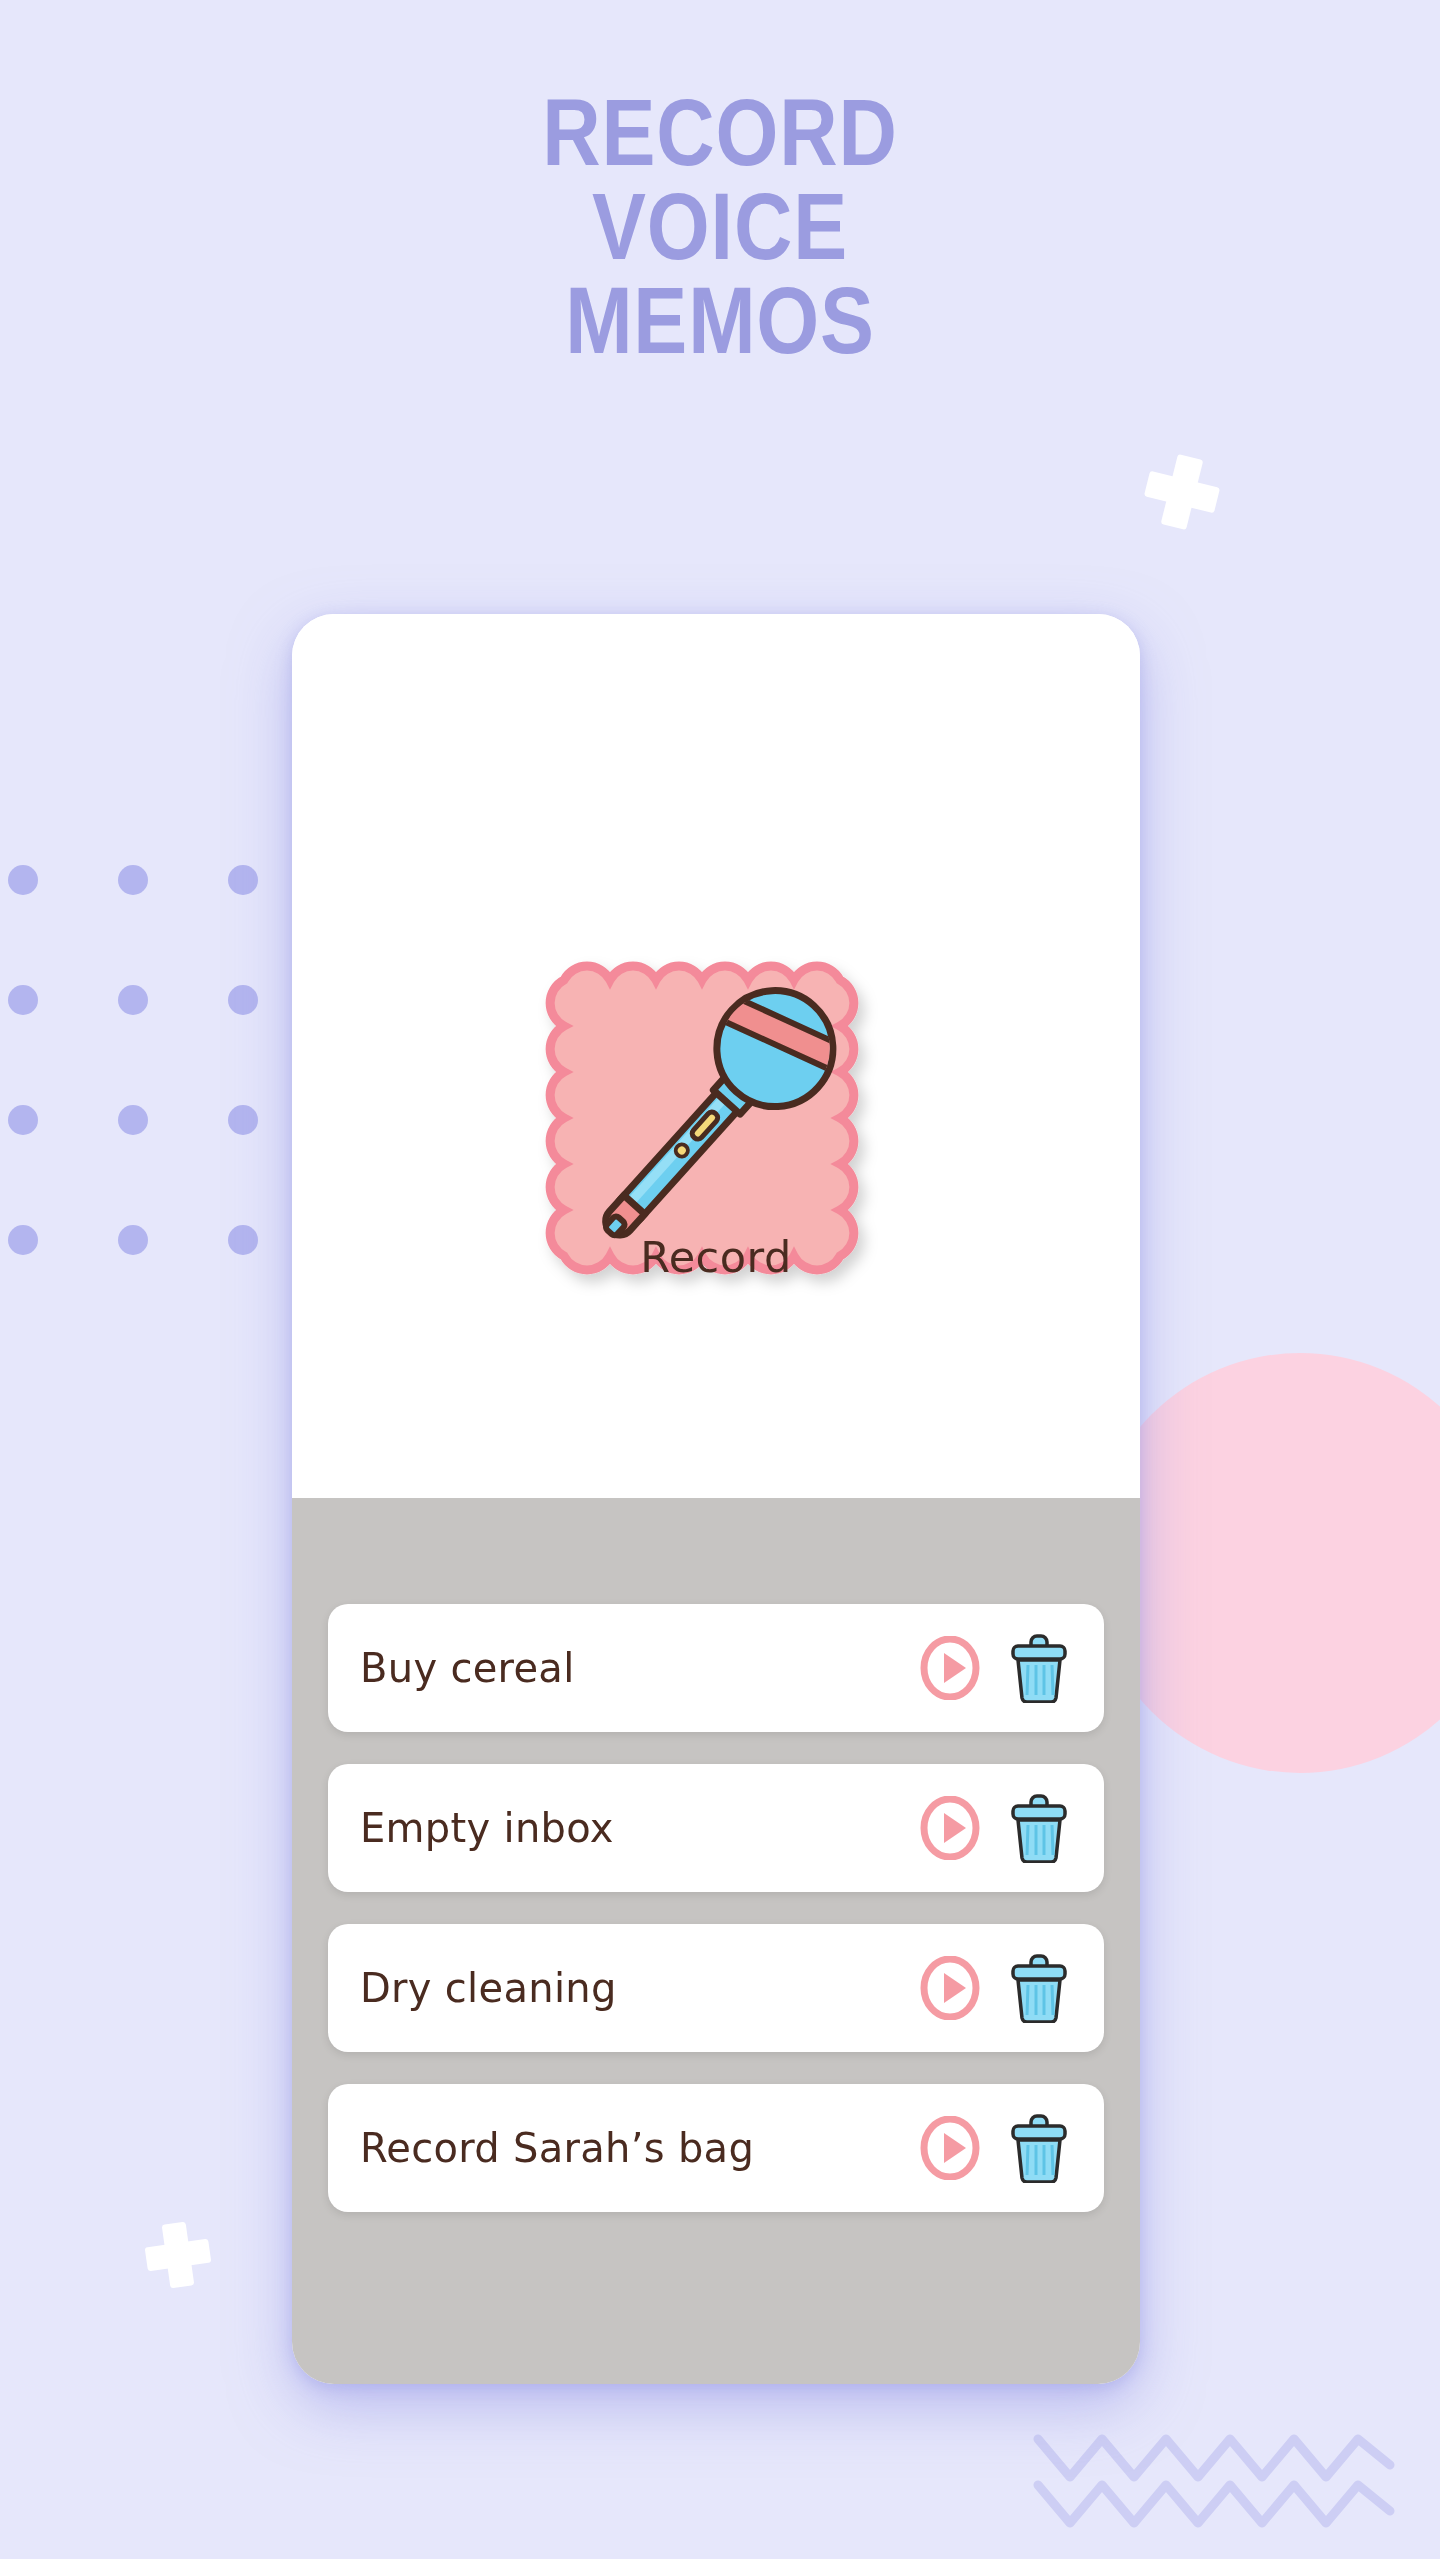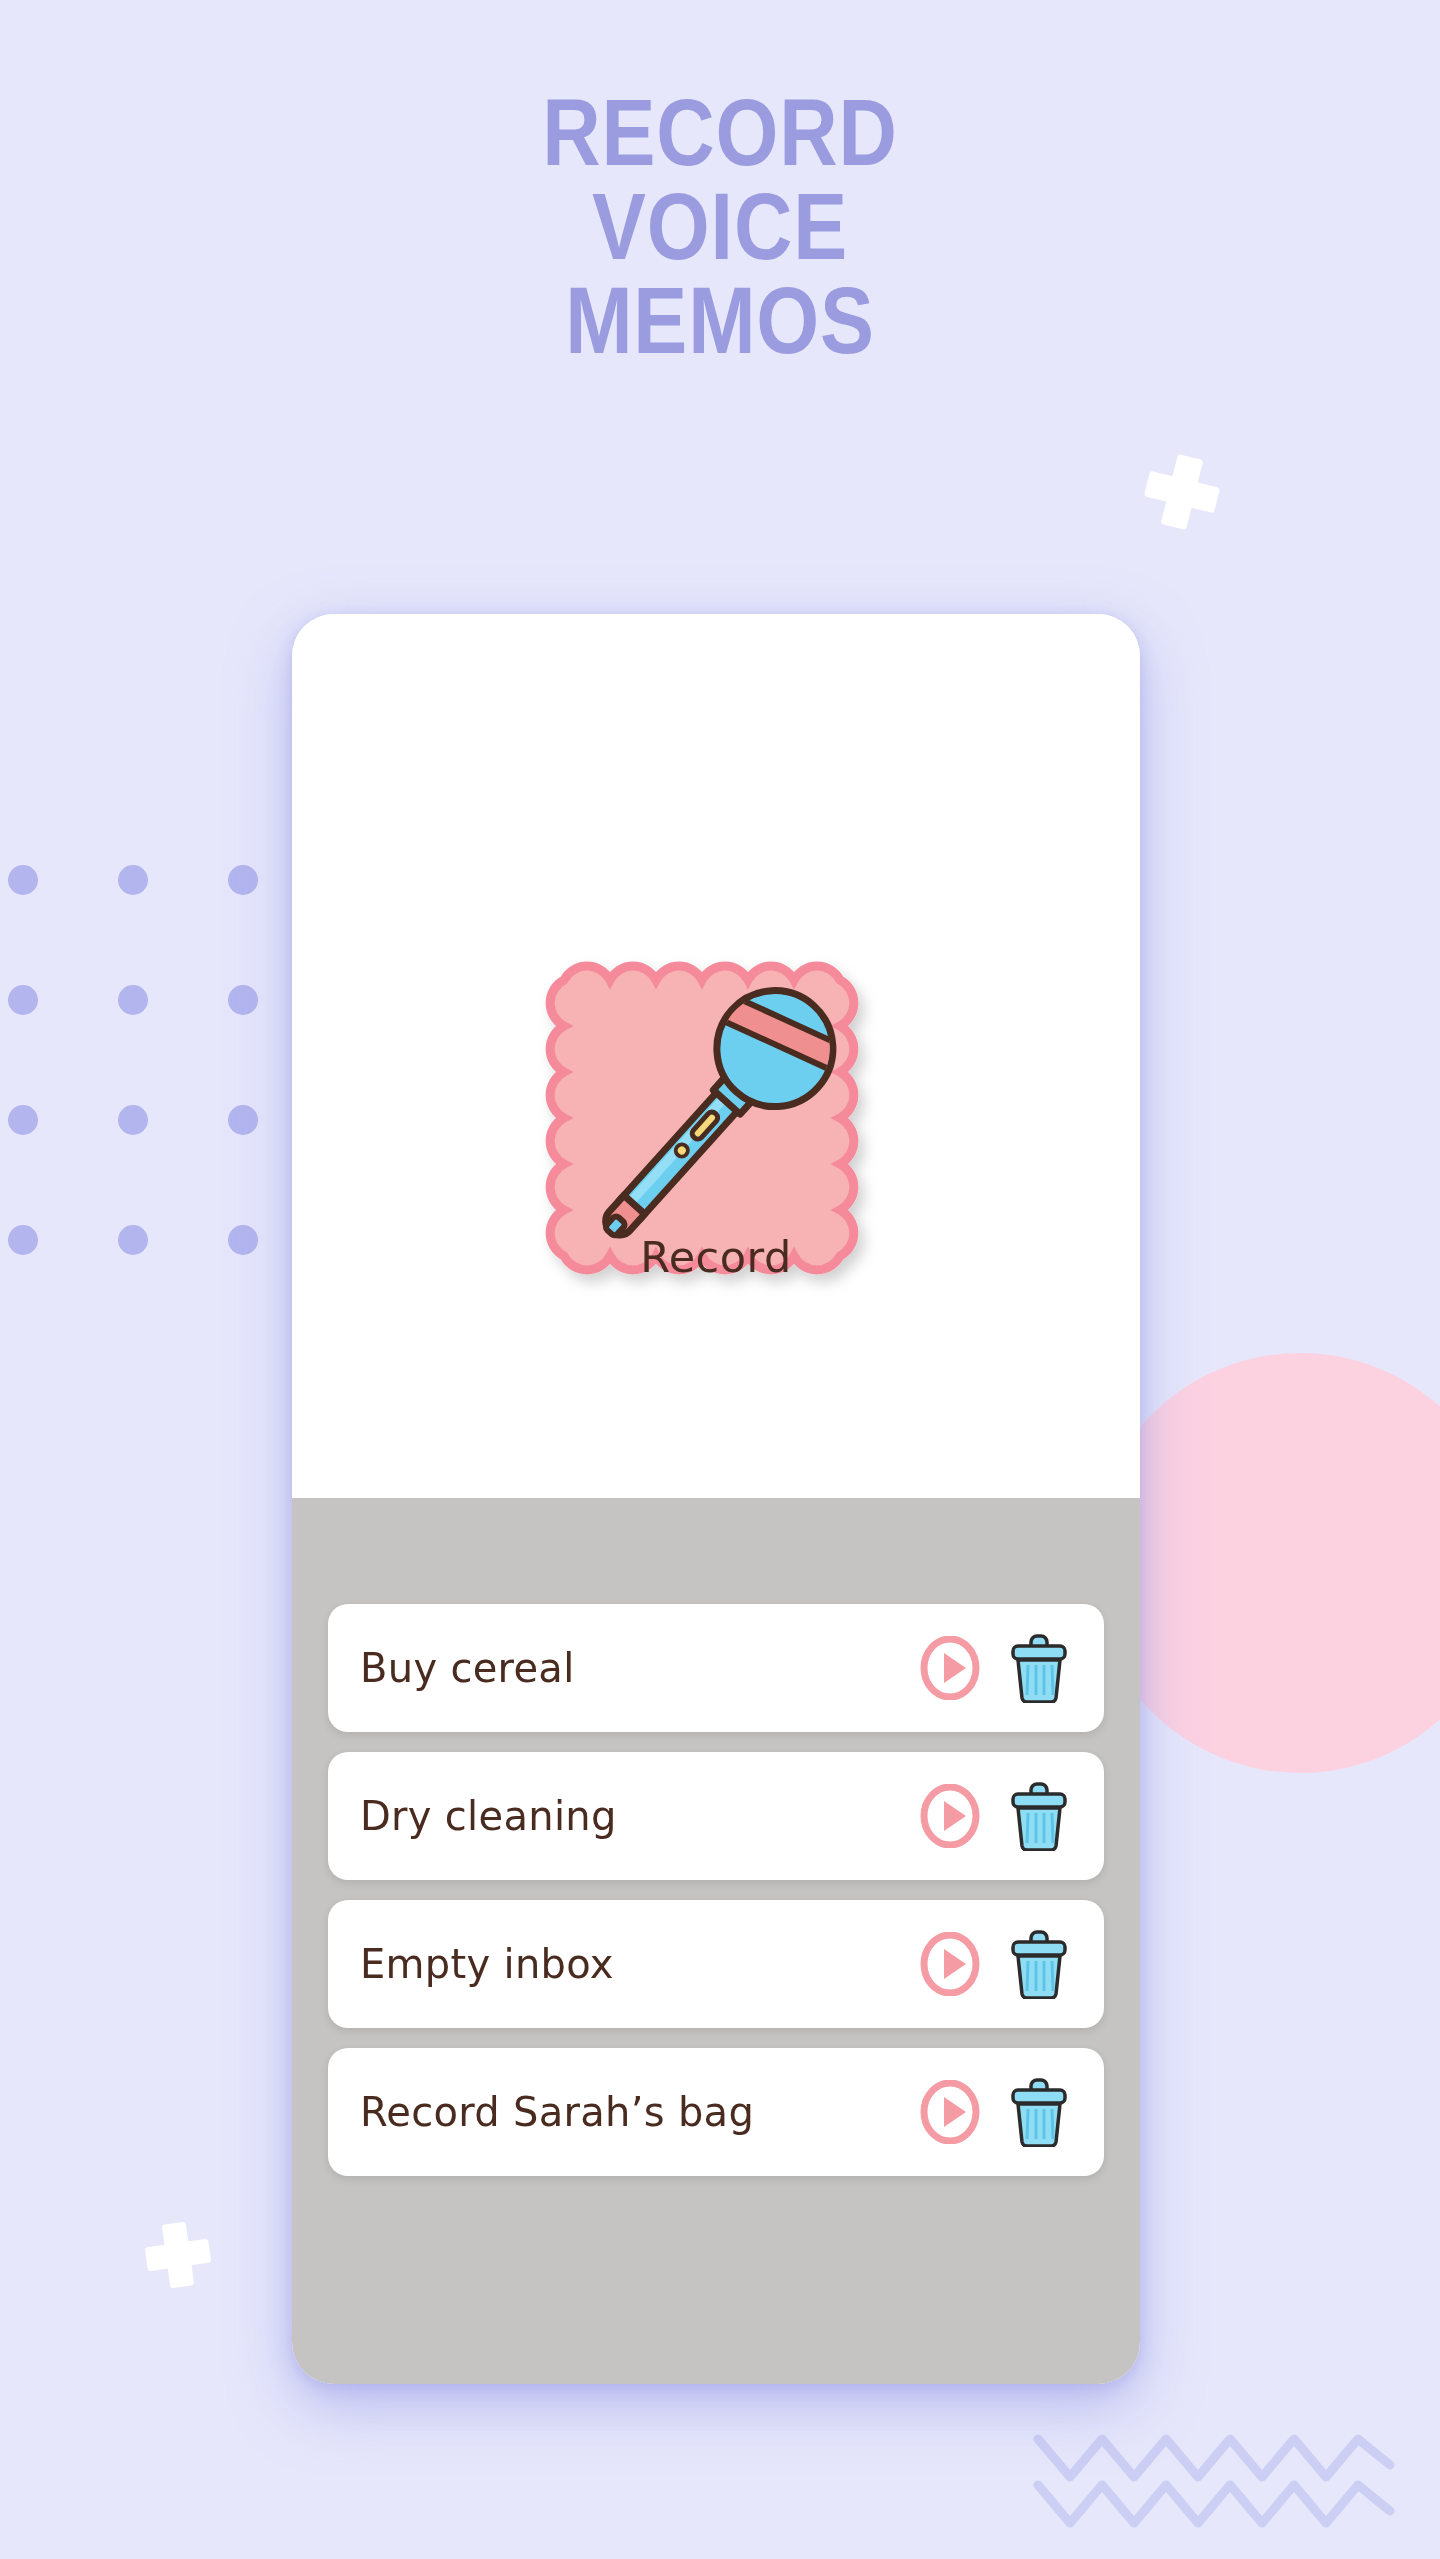--- a/index.html
+++ b/index.html
@@ -130,21 +130,21 @@
   .memo-list {
     position:absolute;
     left:36px; right:36px; top:990px;
   }
   .memo-row {
     display:flex;
     align-items:center;
     background:#ffffff;
     border-radius:20px;
     height:128px;
-    margin-bottom:20px;
+    margin-bottom:32px;
     padding:0 34px 0 32px;
     box-shadow:0 3px 8px rgba(0,0,0,.10);
   }
   .memo-title {
     flex:1;
     color:#4a2b20;
     font-size:40px;
     font-family:"DejaVu Sans", sans-serif;
     letter-spacing:.3px;
     white-space:nowrap;
@@ -266,21 +266,21 @@
                 <line x1="28" y1="32" x2="28" y2="62"></line>
               <line x1="36" y1="32" x2="36" y2="62"></line>
                 <line x1="44" y1="32" x2="45" y2="62"></line>
             </g>
           </svg>
         </span>
       </div>
     </div>
 
     <div class="memo-row">
-      <div class="memo-title">Dry cleaning</div>
+      <div class="memo-title">Empty inbox</div>
       <div class="memo-actions">
         <span class="icon-btn">
           <svg width="64" height="64" viewBox="0 0 64 64">
             <ellipse cx="32" cy="32" rx="26" ry="29" fill="none" stroke="#f59ba3" stroke-width="7"></ellipse>
             <path d="M26 17 L48 32 L26 47 Z" fill="#f59ba3"></path>
           </svg>
         </span>
         <span class="icon-btn">
           <svg width="62" height="70" viewBox="0 0 62 70">
             <path d="M23 9 a6 6 0 0 1 6 -6 h4 a6 6 0 0 1 6 6 v5 h-16 Z" fill="#8fdcf5" stroke="#2b2b2b" stroke-width="3.5" stroke-linejoin="round"></path>
@@ -291,21 +291,21 @@
                 <line x1="28" y1="32" x2="28" y2="62"></line>
               <line x1="36" y1="32" x2="36" y2="62"></line>
                 <line x1="44" y1="32" x2="45" y2="62"></line>
             </g>
           </svg>
         </span>
       </div>
     </div>
 
     <div class="memo-row">
-      <div class="memo-title">Empty inbox</div>
+      <div class="memo-title">Dry cleaning</div>
       <div class="memo-actions">
         <span class="icon-btn">
           <svg width="64" height="64" viewBox="0 0 64 64">
             <ellipse cx="32" cy="32" rx="26" ry="29" fill="none" stroke="#f59ba3" stroke-width="7"></ellipse>
             <path d="M26 17 L48 32 L26 47 Z" fill="#f59ba3"></path>
           </svg>
         </span>
         <span class="icon-btn">
           <svg width="62" height="70" viewBox="0 0 62 70">
             <path d="M23 9 a6 6 0 0 1 6 -6 h4 a6 6 0 0 1 6 6 v5 h-16 Z" fill="#8fdcf5" stroke="#2b2b2b" stroke-width="3.5" stroke-linejoin="round"></path>

